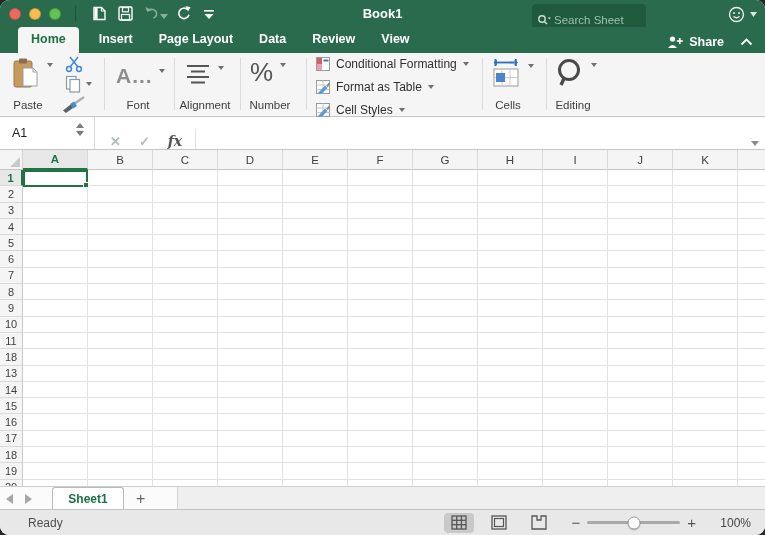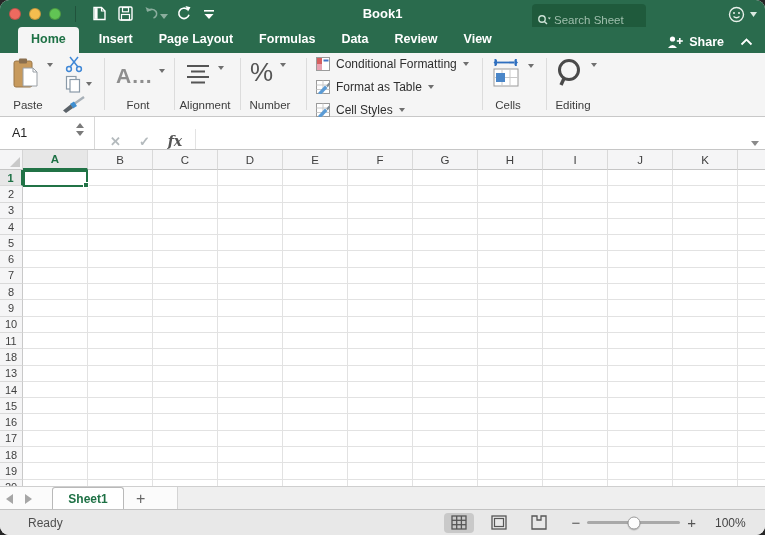--- a/index.html
+++ b/index.html
@@ -78,21 +78,21 @@
 
   
   #statusbar { position:absolute; left:0; top:509px; width:765px; height:26px; background:#E8E8E8; border-top:1px solid #C2C2C2; display:flex; align-items:center; }
   #status-text { margin-left:28px; font-size:12px; color:#4f4f4f; }
   #status-right { margin-left:auto; display:flex; align-items:center; margin-right:14px; gap:0; }
   .view-btn { width:30px; height:20px; border:none; background:none; border-radius:4px; display:flex; align-items:center; justify-content:center; margin-right:10px; }
   .view-btn.active { background:#C9C9C9; }
   .zoom-sign { background:none; border:none; font-size:15px; color:#555; padding:0 7px; }
   #zoom-track { width:93px; height:3px; background:#A9A9A9; border-radius:2px; position:relative; }
   #zoom-thumb { position:absolute; left:50%; top:50%; transform:translate(-50%,-50%); width:13px; height:13px; background:#FDFDFD; border:1px solid #9B9B9B; border-radius:50%; box-shadow:0 1px 1px rgba(0,0,0,.2); }
-  #zoom-label { font-size:12px; color:#444; margin-left:12px; width:36px; text-align:left; }
+  #zoom-label { font-size:12px; color:#444; margin-left:12px; width:36px; text-align:right; }
 </style>
 </head>
 <body>
 
 <div id="window">
 
   <div id="titlebar">
     <div class="traffic">
       <div class="light" style="background:#EE6A5F"></div>
       <div class="light" style="background:#F5BD4F"></div>
@@ -155,21 +155,20 @@
       <svg width="7" height="5" viewBox="0 0 7 5">
           <path d="M0 0 h7 L3.5 5 Z" fill="#DCE9E1"></path>
         </svg>
     </div>
   </div>
 
   <div id="tabbar">
     <button class="rtab active">Home</button>
     <button class="rtab">Insert</button>
     <button class="rtab">Page Layout</button>
-    <button class="rtab">Formulas</button>
     <button class="rtab">Data</button>
     <button class="rtab">Review</button>
     <button class="rtab">View</button>
     <div id="tab-right">
       <button id="share-btn">
         <svg width="17" height="14" viewBox="0 0 17 14">
             <circle cx="5.5" cy="4" r="2.6" fill="#fff"></circle>
             <path d="M1 13 q4.5 -6 9 0 z" fill="#fff"></path>
             <rect x="12" y="3" width="1.6" height="6" fill="#fff"></rect>
             <rect x="9.8" y="5.2" width="6" height="1.6" fill="#fff"></rect>

